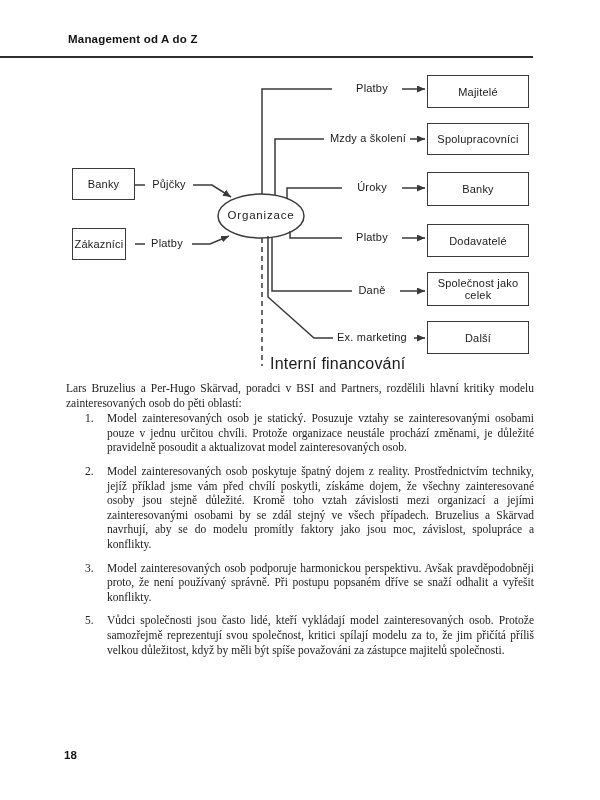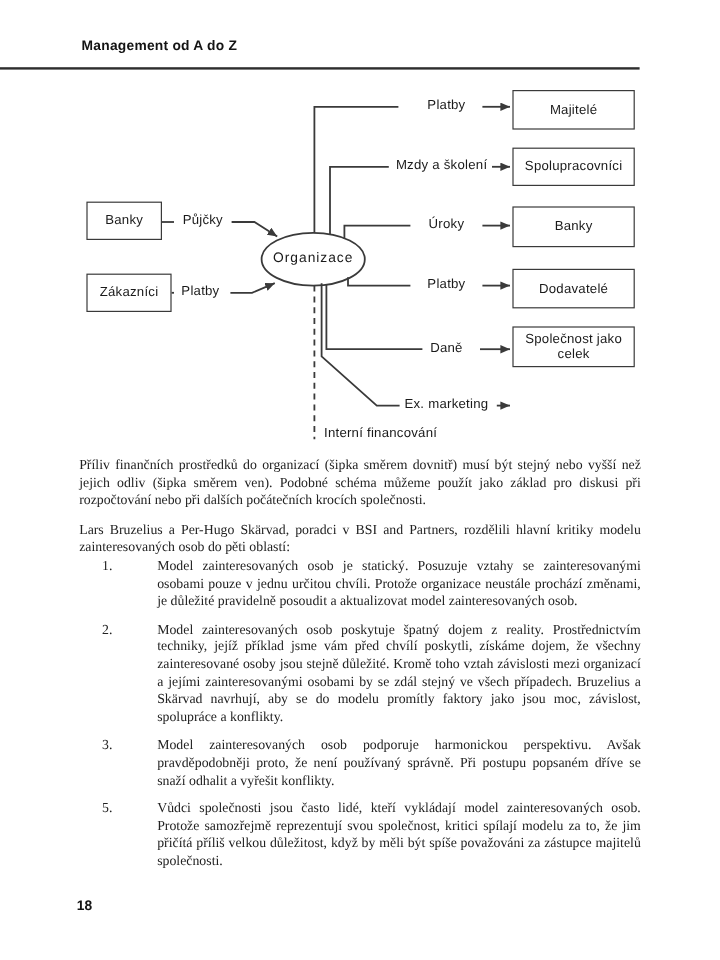--- a/index.html
+++ b/index.html
@@ -35,35 +35,35 @@
   .flabel{
     position:absolute;font-size:11px;color:#1a1a1a;
     text-align:center;white-space:nowrap;letter-spacing:.2px;
   }
   .ellipse-label{
     position:absolute;left:216px;top:209px;width:90px;
     text-align:center;font-size:11.5px;letter-spacing:.8px;color:#1a1a1a;
   }
   .internal-label{
     position:absolute;left:270px;top:355px;
-    font-size:11px;color:#1a1a1a;letter-spacing:.2px;white-space:nowrap;
+    font-size:16px;color:#1a1a1a;letter-spacing:.2px;white-space:nowrap;
   }
   
   .bodytext{
     position:absolute;left:66px;top:381px;width:468px;
     font-family:"Liberation Serif",serif;
     font-size:11.5px;line-height:14.6px;color:#222;
     text-align:justify;
   }
   .bodytext p{margin:0 0 10px 0;}
   .bodytext p.lead-in{margin-bottom:1px;}
   .numlist{margin-left:19px;}
   .li{display:flex;margin-bottom:9px;}
   .li .num{flex:0 0 22px;}
-  .li .txt{flex:1;text-align:justify;margin-left:24px;}
+  .li .txt{flex:1;text-align:justify;}
   .pagenum{
     position:absolute;left:64px;top:749px;
     font-size:11.5px;font-weight:bold;color:#141414;text-align:center;
   }
 </style>
 </head>
 <body>
 
 <div class="page">
 
@@ -99,54 +99,56 @@
       <path d="M135,244 H145"></path>
       <path d="M192,244 H210 L229,236" marker-end="url(#arr)"></path>
 
       <line x1="262" y1="238" x2="262" y2="366" stroke-dasharray="5,4"></line>
     </g>
   </svg>
 
   <div class="dbox" style="left:72px;top:168px;width:63px;height:32px">
     <span>Banky</span>
   </div>
-  <div class="dbox" style="left:72px;top:228px;width:71px;height:32px">
+  <div class="dbox" style="left:72px;top:228px;width:54px;height:32px">
     <span>Zákazníci</span>
   </div>
 
   <div class="dbox" style="left:427px;top:123px;width:102px;height:32px">
     <span>Spolupracovníci</span>
   </div>
   <div class="dbox" style="left:427px;top:75px;width:102px;height:33px">
     <span>Majitelé</span>
   </div>
   <div class="dbox" style="left:427px;top:172px;width:102px;height:34px">
     <span>Banky</span>
   </div>
   <div class="dbox" style="left:427px;top:224px;width:102px;height:33px">
     <span>Dodavatelé</span>
   </div>
   <div class="dbox" style="left:427px;top:272px;width:102px;height:34px;padding:0 8px">
     <span>Společnost jako celek</span>
   </div>
+  <div class="dbox" style="left:427px;top:321px;width:102px;height:33px">
+    <span>Další</span>
+  </div>
 
   <div class="flabel" style="left:141px;top:178px;width:56px">Půjčky</div>
   <div class="flabel" style="left:139px;top:237px;width:56px">Platby</div>
   <div class="flabel" style="left:330px;top:82px;width:84px">Platby</div>
   <div class="flabel" style="left:322px;top:132px;width:92px">Mzdy a školení</div>
   <div class="flabel" style="left:330px;top:181px;width:84px">Úroky</div>
   <div class="flabel" style="left:330px;top:231px;width:84px">Platby</div>
   <div class="flabel" style="left:330px;top:284px;width:84px">Daně</div>
   <div class="flabel" style="left:328px;top:331px;width:88px">Ex. marketing</div>
 
   <div class="ellipse-label">Organizace</div>
   <div class="internal-label">Interní financování</div>
 
   <div class="bodytext">
-    <p>Příliv finančních prostředků do organizací (šipka směrem dovnitř) musí být stejný nebo vyšší než jejich odliv (šipka směrem ven). Podobné schéma můžeme použít jako základ pro diskusi při rozpočtování nebo při dalších počátečních krocích společnosti.</p>
     <p class="lead-in">Lars Bruzelius a Per-Hugo Skärvad, poradci v BSI and Partners, rozdělili hlavní kritiky modelu zainteresovaných osob do pěti oblastí:</p>
     <div class="numlist">
       <div class="li">
         <span class="num">1.</span>
         <span class="txt">Model zainteresovaných osob je statický. Posuzuje vztahy se zainteresovanými osobami pouze v jednu určitou chvíli. Protože organizace neustále prochází změnami, je důležité pravidelně posoudit a aktualizovat model zainteresovaných osob.</span>
       </div>
       <div class="li">
         <span class="num">2.</span>
         <span class="txt">Model zainteresovaných osob poskytuje špatný dojem z reality. Prostřednictvím techniky, jejíž příklad jsme vám před chvílí poskytli, získáme dojem, že všechny zainteresované osoby jsou stejně důležité. Kromě toho vztah závislosti mezi organizací a jejími zainteresovanými osobami by se zdál stejný ve všech případech. Bruzelius a Skärvad navrhují, aby se do modelu promítly faktory jako jsou moc, závislost, spolupráce a konflikty.</span>
       </div>

